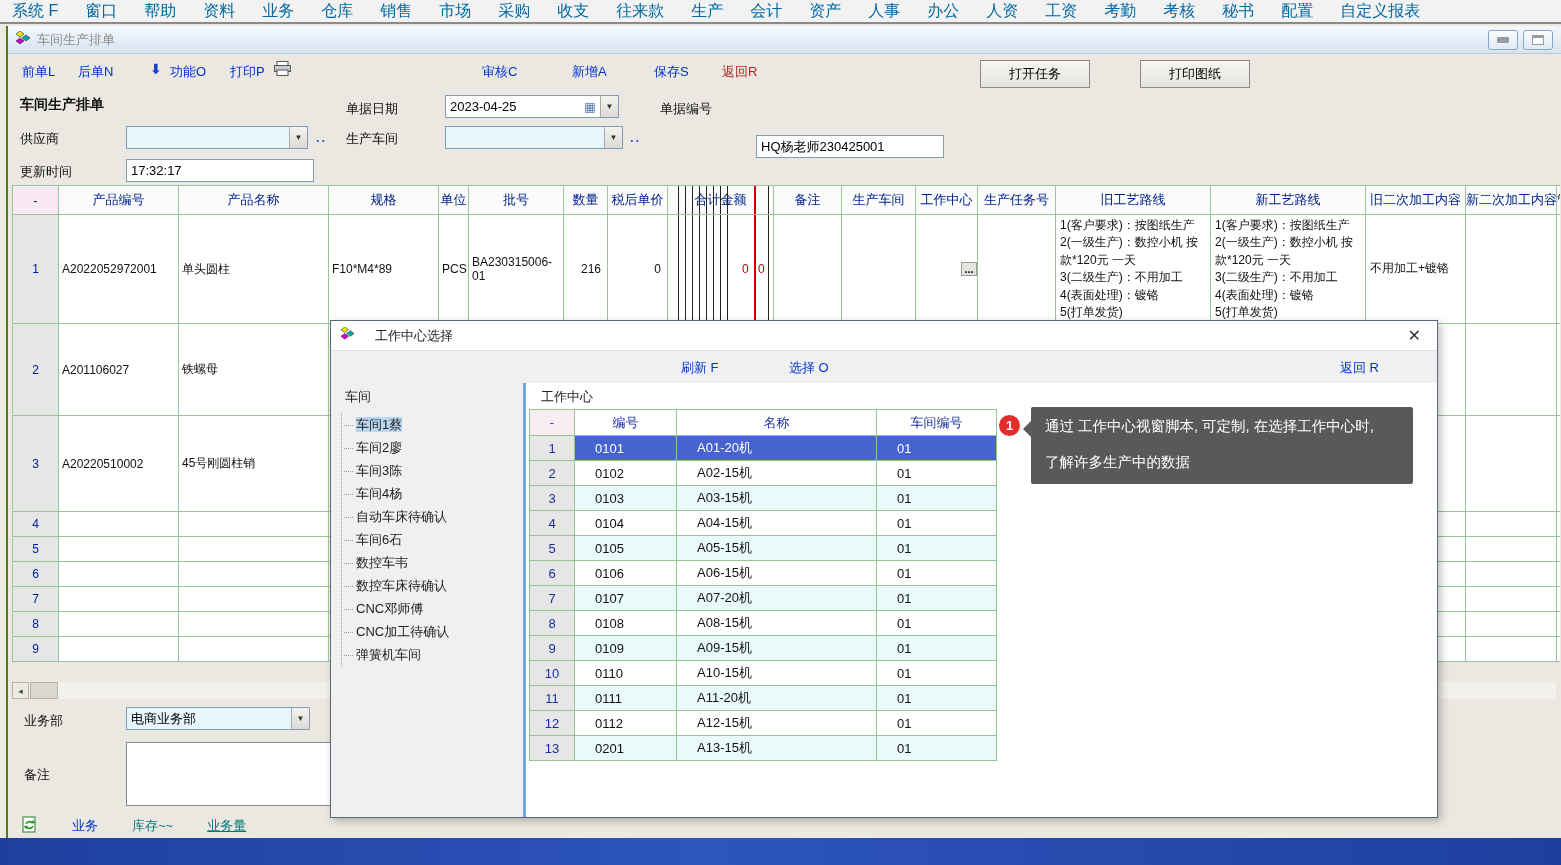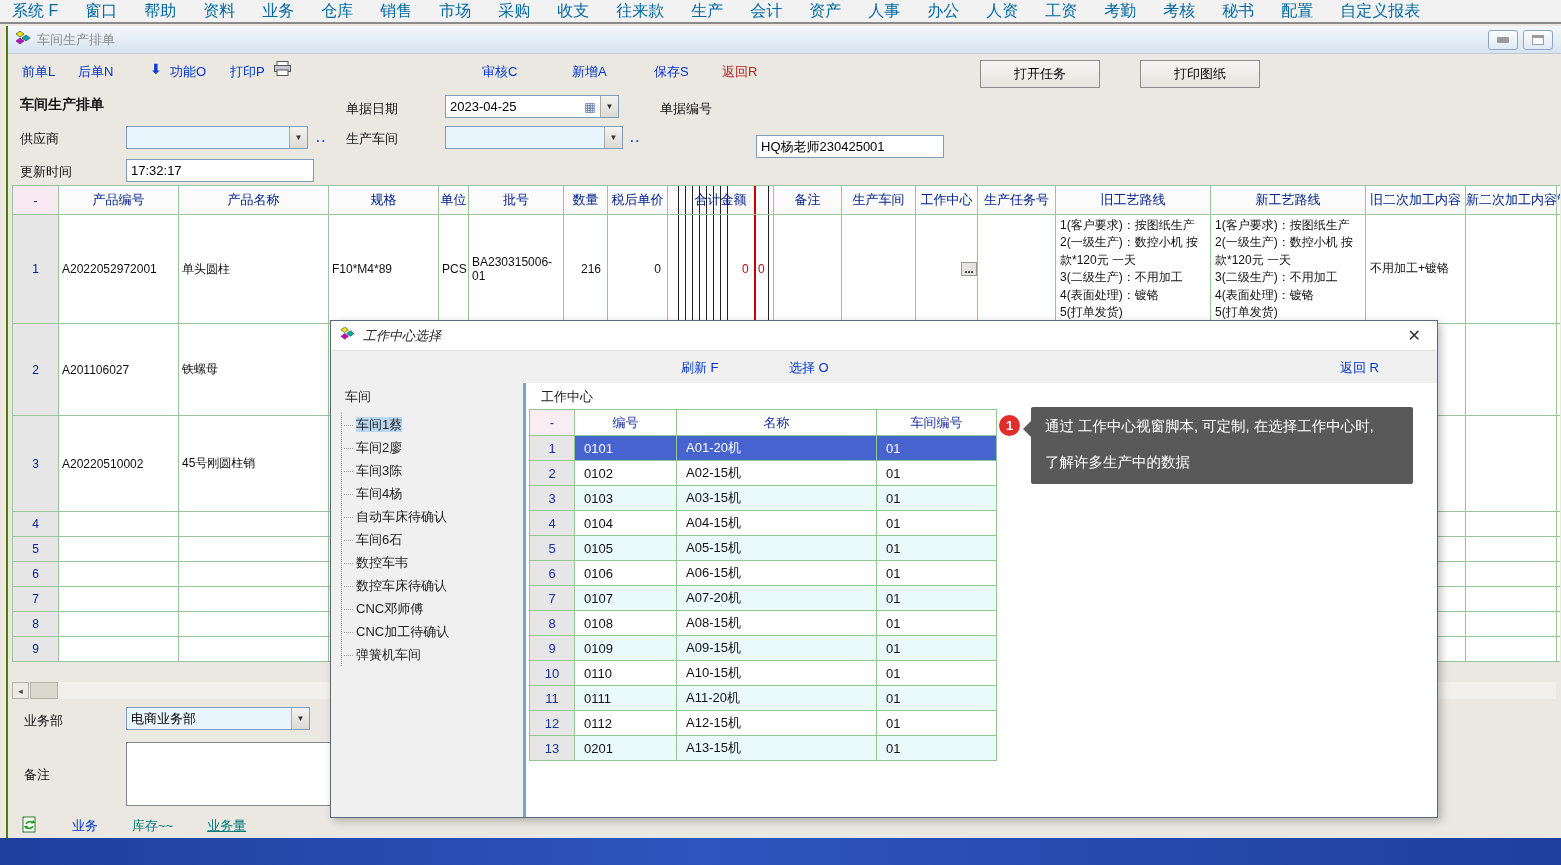--- a/index.html
+++ b/index.html
@@ -20,21 +20,21 @@
   .minglyph{width:12px;height:6px;background:#9b9b9b;border-radius:1px;}
   .restoreglyph{width:12px;height:10px;border:1px solid #9b9b9b;border-top:3px solid #9b9b9b;background:#fff;}
 
   
   .toolbar{position:relative;height:34px;}
   .toolbar a{position:absolute;top:9px;text-decoration:none;font-size:13px;color:var(--link);cursor:pointer;white-space:nowrap;}
   .toolbar a.back{color:var(--back);}
   .arrow-icon{position:absolute;left:142px;top:7px;color:#1040d0;font-weight:bold;font-size:14px;}
   .arrow-icon::before{content:"⬇";}
   .printer-icon{position:absolute;left:266px;top:7px;cursor:pointer;}
-  .actbtn{position:absolute;width:120px;height:28px;background:linear-gradient(#f6f5f1,#e6e4de);border:1px solid #8a8a8a;font-size:13px;font-family:inherit;cursor:pointer;}
+  .actbtn{position:absolute;width:110px;height:28px;background:linear-gradient(#f6f5f1,#e6e4de);border:1px solid #8a8a8a;font-size:13px;font-family:inherit;cursor:pointer;}
 
   
   .flabel{position:absolute;font-size:13px;color:#111;white-space:nowrap;}
   .ftitle{position:absolute;font-size:14px;font-weight:bold;}
   .txt{position:absolute;height:23px;border:1px solid #7f9db9;background:#fff;font-size:13px;font-family:inherit;padding:0 4px;}
   .combo{position:absolute;height:23px;border:1px solid #7f9db9;background:#fff;display:flex;}
   .combo input{flex:1;border:none;outline:none;background:transparent;font-size:13px;font-family:inherit;padding:0 4px;min-width:0;}
   .combo.blue{background:#e9f5fd;}
   .ddbtn{width:18px;background:linear-gradient(#f4f3ef,#dcdad3);border-left:1px solid #aaa;display:flex;align-items:center;justify-content:center;font-size:8px;color:#333;cursor:pointer;}
   .ddbtn::before{content:"▼";}
@@ -76,38 +76,38 @@
   .hs-thumb{position:absolute;left:18px;top:0;width:28px;height:17px;background:#dbd8d0;border:1px solid #b5b2a8;cursor:grab;}
   .remark{position:absolute;left:118px;top:716px;width:402px;height:64px;border:1px solid #828790;background:#fff;resize:none;font-family:inherit;}
   .tabbar{position:absolute;left:14px;top:790px;display:flex;align-items:center;gap:34px;font-size:13px;}
   .tabbar a{text-decoration:none;cursor:pointer;}
   .tab-biz{color:var(--link);}
   .tab-stock{color:#007a7a;}
   .tab-vol{color:#007a7a;text-decoration:underline!important;}
 
   
   .dialog{position:absolute;left:330px;top:320px;width:1108px;height:498px;background:#f0f0f0;border:1px solid #5a6a7a;box-shadow:3px 3px 8px rgba(0,0,0,.25);z-index:10;}
-  .dtitle{height:30px;background:#fff;display:flex;align-items:center;padding:0 10px;gap:8px;font-size:13px;color:#222;border-bottom:1px solid #e0e0e0;font-style:italic;}
+  .dtitle{height:30px;background:#fff;display:flex;align-items:center;padding:0 10px;gap:20px;font-size:13px;color:#222;border-bottom:1px solid #e0e0e0;}
   .dclose{margin-left:auto;font-size:16px;color:#333;cursor:pointer;padding:0 6px;}
   .dclose::before{content:"✕";}
   .dtoolbar{position:relative;height:48px;background:#f0f0f0;}
   .dtoolbar a{position:absolute;top:8px;font-size:13px;color:var(--link);text-decoration:none;cursor:pointer;}
   .dbody{position:absolute;left:0;top:62px;right:0;bottom:0;background:#fff;}
   .dleft{position:absolute;left:0;top:0;width:192px;height:100%;background:#f0f0f0;}
   .dlabel{position:absolute;font-size:13px;color:#222;}
   .splitter{position:absolute;left:192px;top:0;bottom:0;width:3px;background:#76a5d6;cursor:col-resize;}
   .tree{position:absolute;left:10px;top:30px;list-style:none;border-left:1px dotted #9a9a9a;padding-left:2px;}
   .tree li{height:23px;line-height:23px;font-size:13px;color:#222;white-space:nowrap;cursor:pointer;}
   .tree li::before{content:"";display:inline-block;width:9px;border-top:1px dotted #9a9a9a;vertical-align:middle;margin-right:3px;}
   .tree li.sel .tlabel{background:#b9d7f1;}
   #wc-table{position:absolute;left:198px;top:26px;border-collapse:collapse;table-layout:fixed;background:#fff;font-size:13px;}
   #wc-table th,#wc-table td{border:1px solid #94c694;overflow:hidden;white-space:nowrap;}
   #wc-table th{height:26px;font-weight:normal;color:#1a2f9e;background:#fff;text-align:center;}
   #wc-table th.rn0{background:#f9ecf3;}
-  #wc-table td{height:25px;padding:0 0 0 9px;}
+  #wc-table td{height:25px;padding:0 0 0 20px;}
   #wc-table td.rn{background:#e6e6e6;color:#1a2f9e;text-align:center;padding:0;}
   #wc-table tr.cy td.d{background:#eafafa;}
   #wc-table tr.wh td.d{background:#fff;}
   #wc-table tr.sel td.d{background:var(--sel);color:#fff;}
 
   
   .badge{position:absolute;left:668px;top:32px;width:21px;height:21px;border-radius:50%;background:var(--badge);color:#fff;font-size:13px;font-weight:bold;display:flex;align-items:center;justify-content:center;}
   .bubble{position:absolute;left:700px;top:24px;width:382px;background:#595959;color:#fff;font-size:14.5px;padding:10px 14px;border-radius:2px;}
   .bubble::before{content:"";position:absolute;left:-8px;top:14px;border:8px solid transparent;border-right-color:#595959;border-left:none;}
   .bubble .cl{margin-bottom:17px;}

